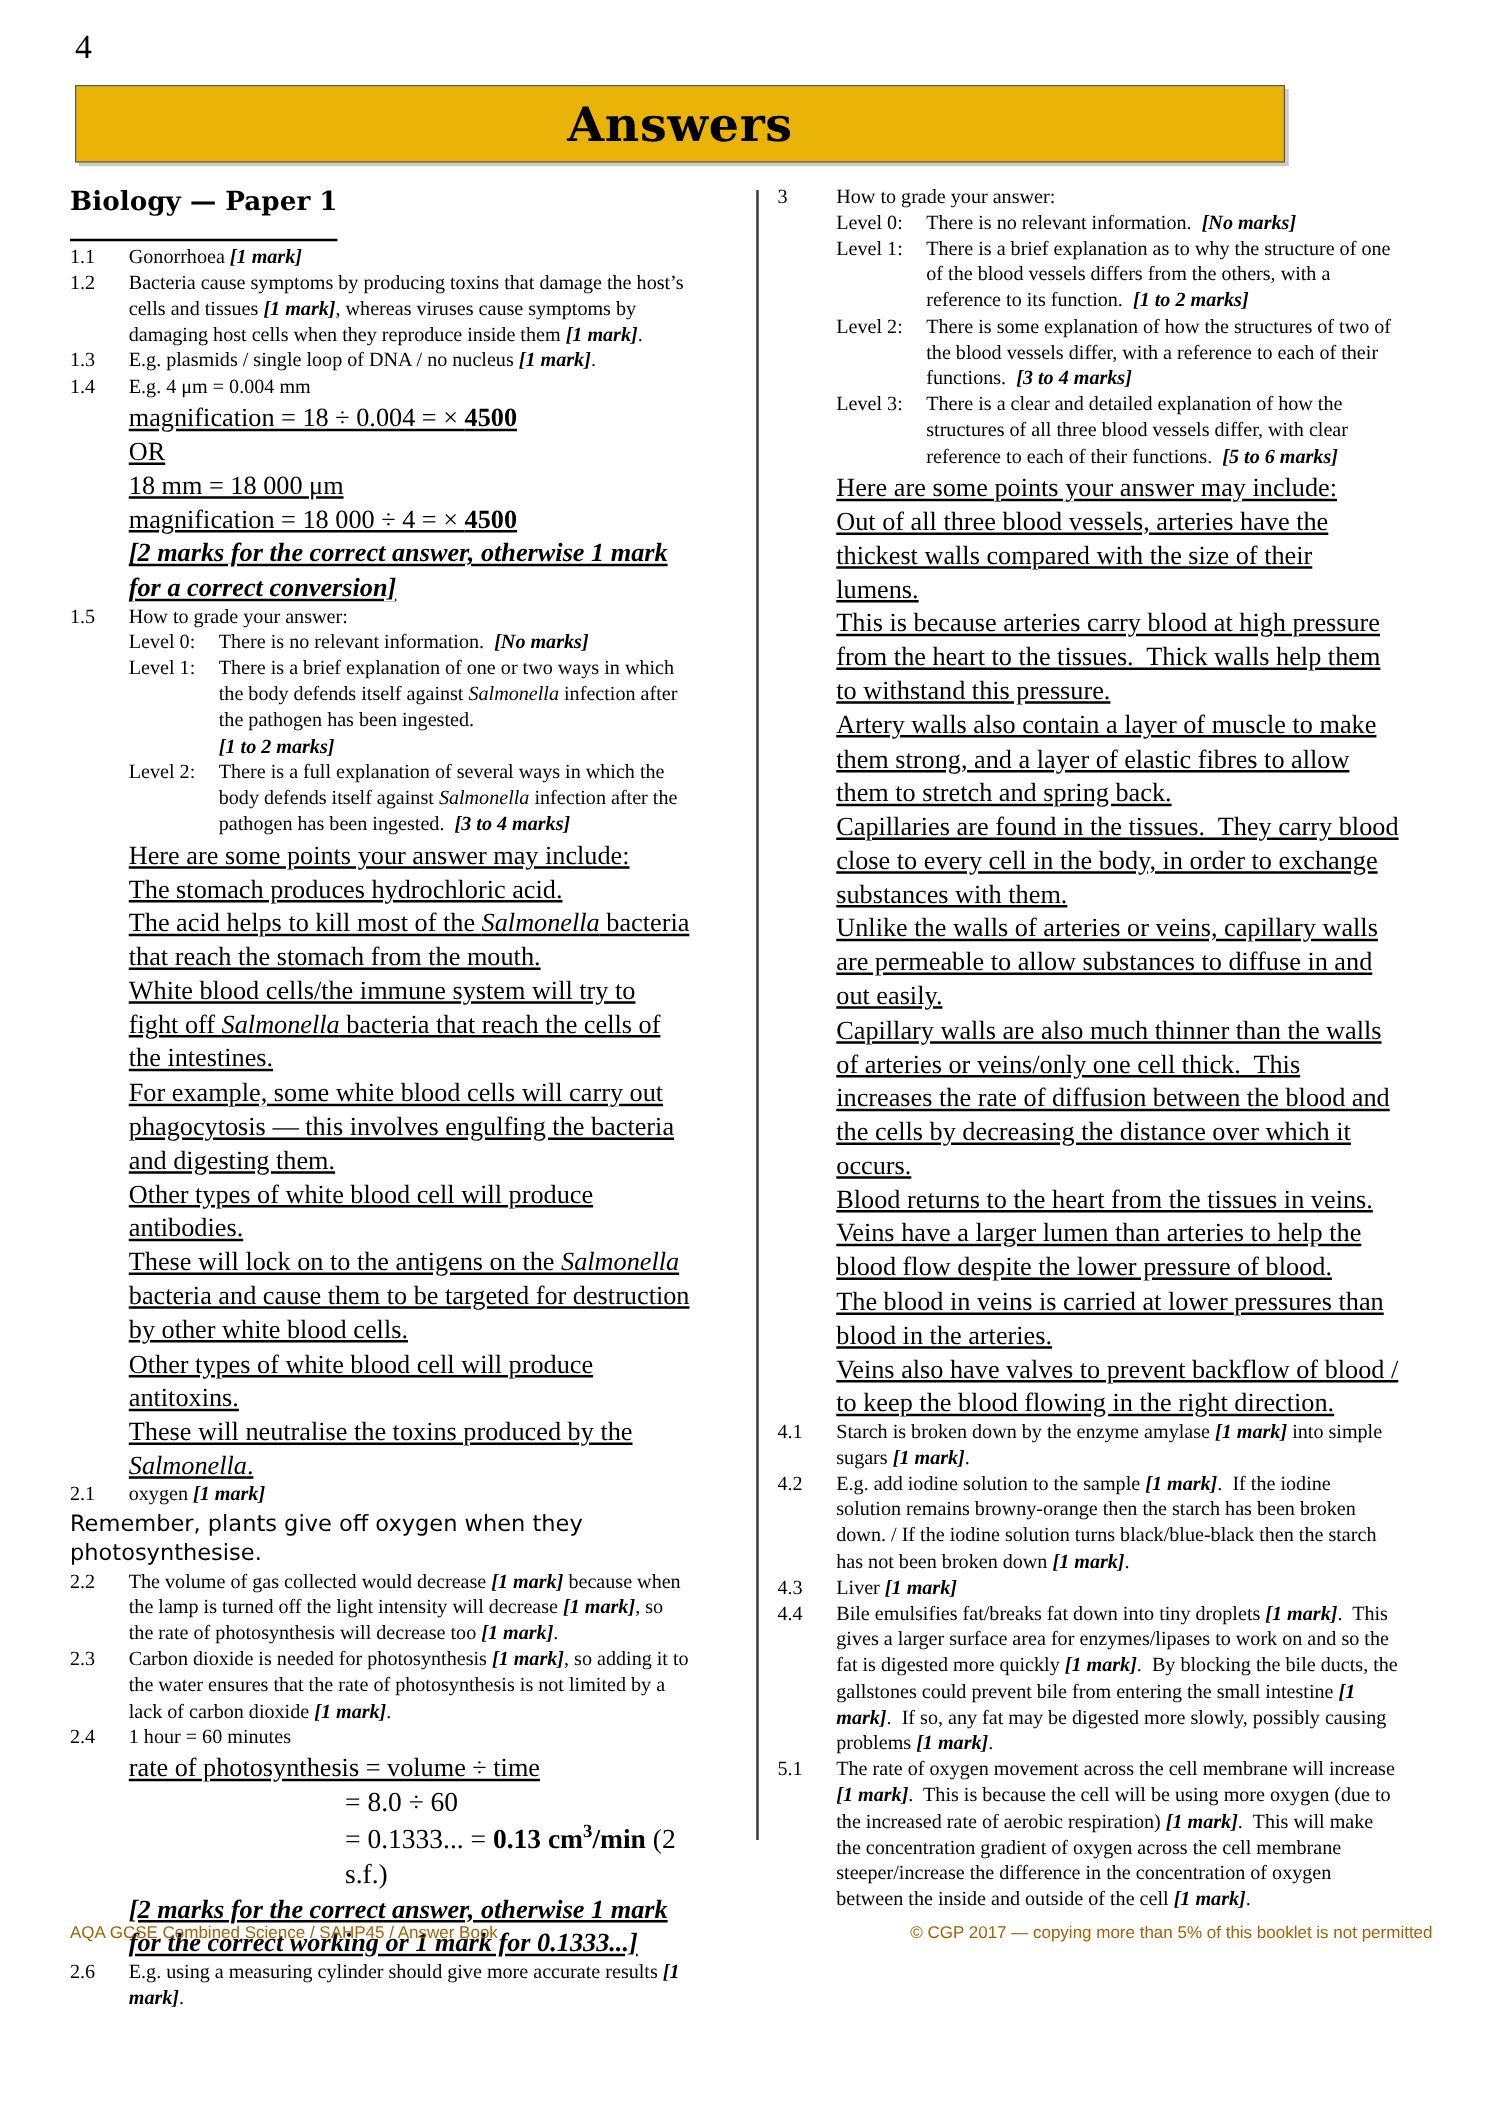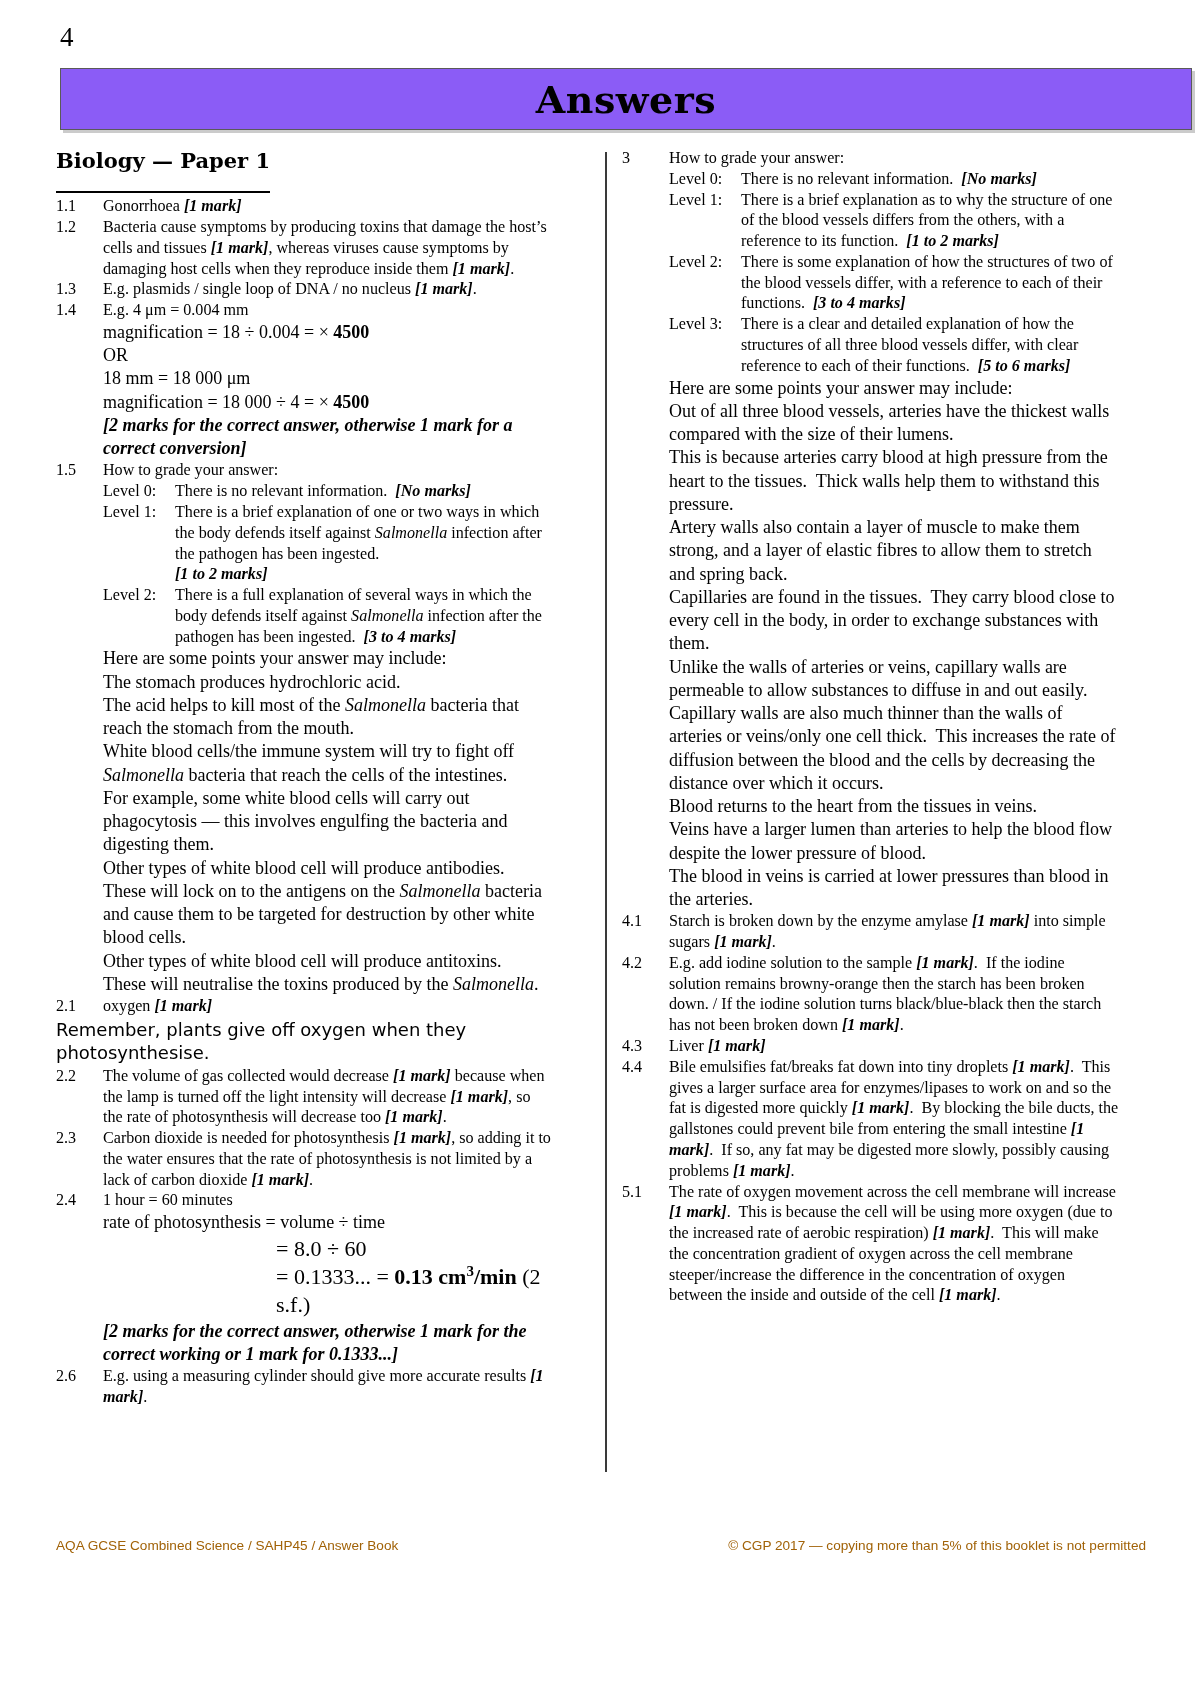--- a/index.html
+++ b/index.html
@@ -32,23 +32,23 @@
     font-size: 27px;
     font-family: "Liberation Serif", serif;
     line-height: 1;
   }
 
   
   .banner {
     position: absolute;
     left: 60px;
     top: 68px;
-    width: 1132px;
+    width: 968px;
     height: 62px;
-    background: #8b5cf6;
+    background: #eab308;
     border: 1.6px solid #5a5a5a;
     box-shadow: 3px 3px 0 rgba(140,140,140,0.45);
     box-sizing: border-box;
     display: flex;
     align-items: center;
     justify-content: center;
   }
   .banner-title {
     font-family: "DejaVu Serif", "Liberation Serif", serif;
     font-weight: bold;
@@ -111,22 +111,23 @@
   .ans-body {
     flex: 1 1 auto;
     font-size: 16.1px;
     line-height: 1.292;
     text-align: left;
   }
 
   
   .cont {
     margin-left: 47px;
-    font-size: 18px;
-    line-height: 1.292;
+    font-size: 21px;
+    line-height: 1.292;
+    text-decoration: underline;
   }
 
   
   .level {
     display: flex;
     align-items: flex-start;
     margin-left: 47px;
     font-size: 16.1px;
     line-height: 1.292;
   }
@@ -307,20 +308,21 @@
           <div class="cont">Here are some points your answer may include:</div>
           <div class="cont">Out of all three blood vessels, arteries have the thickest walls compared with the size of their lumens.</div>
           <div class="cont">This is because arteries carry blood at high pressure from the heart to the tissues.&nbsp; Thick walls help them to withstand this pressure.</div>
           <div class="cont">Artery walls also contain a layer of muscle to make them strong, and a layer of elastic fibres to allow them to stretch and spring back.</div>
           <div class="cont">Capillaries are found in the tissues.&nbsp; They carry blood close to every cell in the body, in order to exchange substances with them.</div>
           <div class="cont">Unlike the walls of arteries or veins, capillary walls are permeable to allow substances to diffuse in and out easily.</div>
           <div class="cont">Capillary walls are also much thinner than the walls of arteries or veins/only one cell thick.&nbsp; This increases the rate of diffusion between the blood and the cells by decreasing the distance over which it occurs.</div>
           <div class="cont">Blood returns to the heart from the tissues in veins.</div>
           <div class="cont">Veins have a larger lumen than arteries to help the blood flow despite the lower pressure of blood.</div>
           <div class="cont">The blood in veins is carried at lower pressures than blood in the arteries.</div>
+          <div class="cont">Veins also have valves to prevent backflow of blood / to keep the blood flowing in the right direction.</div>
         </div>
       <div id="right-items">
           <div class="ans">
             <div class="ans-num">4.1</div>
             <div class="ans-body">Starch is broken down by the enzyme amylase <b>[1 mark]</b> into simple sugars <b>[1 mark]</b>.</div>
           </div>
           <div class="ans">
             <div class="ans-num">4.2</div>
             <div class="ans-body">E.g. add iodine solution to the sample <b>[1 mark]</b>.&nbsp; If the iodine solution remains browny-orange then the starch has been broken down. / If the iodine solution turns black/blue-black then the starch has not been broken down <b>[1 mark]</b>.</div>
           </div>

